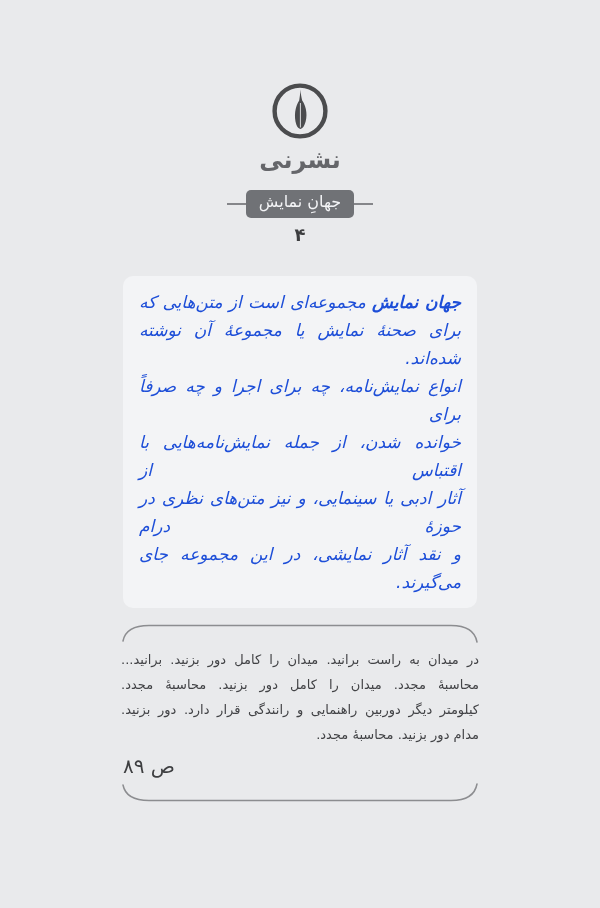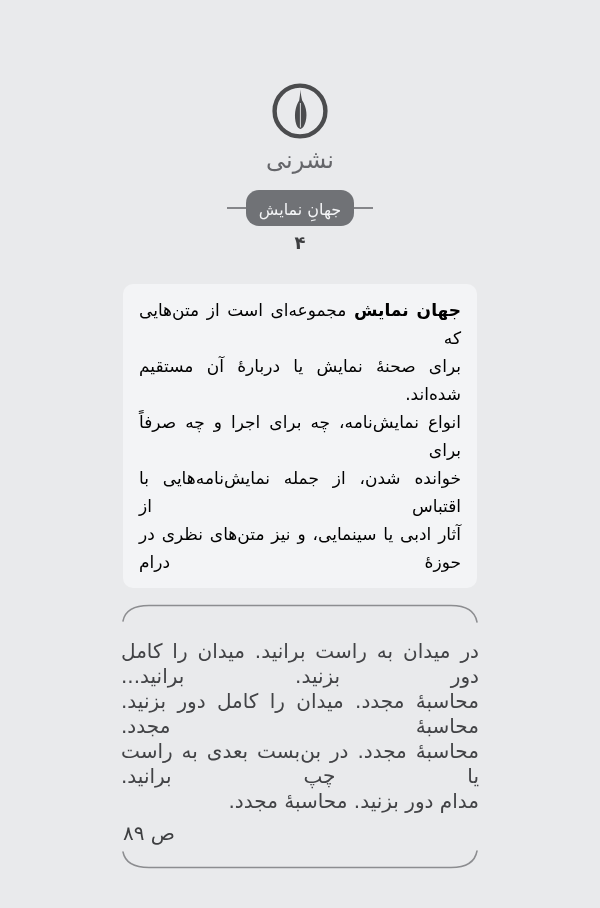--- a/index.html
+++ b/index.html
@@ -7,43 +7,43 @@
   .page{
     width:600px;height:908px;box-sizing:border-box;
     background:#e9eaec;
     direction:rtl;
     display:flex;flex-direction:column;align-items:center;
     overflow:hidden;
   }
   
   .logo{margin-top:82px;width:58px;height:58px;}
   .publisher-name{
-    margin-top:5px;font-size:24px;font-weight:normal;color:#65666a;
+    margin-top:5px;font-size:24px;font-weight:bold;color:#65666a;
     letter-spacing:-0.5px;line-height:30px;
   }
   .series-row{margin-top:15px;display:flex;align-items:center;}
   .series-dash{width:19px;height:2px;background:#85868a;}
   .series-badge{
-    background:#707276;color:#f4f5f7;border-radius:13px;
-    padding:10px 13px 6px;font-size:16px;line-height:20px;
+    background:#707276;color:#f4f5f7;border-radius:5px;
+    padding:2px 13px 6px;font-size:16px;line-height:20px;
   }
   .series-number{margin-top:5px;font-size:18px;font-weight:bold;color:#3d3e40;line-height:23px;}
   
   .intro-card{
     margin-top:30px;width:354px;box-sizing:border-box;
     background:#f3f4f6;border-radius:10px;
     padding:12px 16px;
-    color:#000000;font-size:17px;line-height:28px;
+    color:#1d4ed8;font-size:17px;line-height:28px;font-style:italic;
   }
   .jline{text-align:justify;text-align-last:justify;}
   .intro-lead{font-weight:bold;}
   
   .quote{margin-top:13px;width:362px;}
   .curve{display:block;width:362px;height:22px;}
-  .quote-lines{margin-top:16px;padding:0 2px;font-size:20px;line-height:25px;color:#424346;}
+  .quote-lines{margin-top:4px;padding:0 2px;font-size:13px;line-height:25px;color:#424346;}
   .quote-line-last{text-align:left;text-align-last:right;}
   .page-ref{margin-top:7px;padding-right:2px;font-size:20px;color:#3e3f41;text-align:left;padding-left:4px;}
   .curve-bottom{margin-top:5px;}
 </style>
 </head>
 <body>
 
 <div class="page">
 
   <svg class="logo" viewBox="0 0 58 58" aria-hidden="true">
@@ -63,34 +63,35 @@
   <div class="series-row">
     <span class="series-dash"></span>
     <span class="series-badge">جهانِ نمایش</span>
     <span class="series-dash"></span>
   </div>
 
   <div class="series-number">۴</div>
 
   <div class="intro-card">
     <div class="jline"><span class="intro-lead">جهان نمایش</span><span> مجموعه‌ای است از متن‌هایی که</span></div>
-    <div class="jline">برای صحنهٔ نمایش یا دربارهٔ آن مستقیم شده‌اند.</div>
+    <div class="jline">برای صحنهٔ نمایش یا مجموعهٔ آن نوشته شده‌اند.</div>
     <div class="jline">انواع نمایش‌نامه، چه برای اجرا و چه صرفاً برای</div>
     <div class="jline">خوانده شدن، از جمله نمایش‌نامه‌هایی با اقتباس از</div>
     <div class="jline">آثار ادبی یا سینمایی، و نیز متن‌های نظری در حوزهٔ درام</div>
+    <div class="jline">و نقد آثار نمایشی، در این مجموعه جای می‌گیرند.</div>
   </div>
 
   <div class="quote">
     <svg class="curve" viewBox="0 0 362 22" aria-hidden="true">
       <path d="M4,20 C6,10 14,4.5 30,4.5 L332,4.5 C348,4.5 356,10 358,21" fill="none" stroke="#8c8d90" stroke-width="1.5" stroke-linecap="round"></path>
     </svg>
     <div class="quote-lines">
       <div class="jline">در میدان به راست برانید. میدان را کامل دور بزنید. برانید...</div>
       <div class="jline">محاسبهٔ مجدد. میدان را کامل دور بزنید. محاسبهٔ مجدد.</div>
-      <div class="jline">محاسبهٔ مجدد. در بن‌بست بعدی به راست یا چپ برانید.</div>
+      <div class="jline">کیلومتر دیگر دوربین راهنمایی و رانندگی قرار دارد. دور بزنید.</div>
       <div class="quote-line-last">مدام دور بزنید. محاسبهٔ مجدد.</div>
     </div>
     <div class="page-ref">ص ۸۹</div>
     <svg class="curve curve-bottom" viewBox="0 0 362 22" aria-hidden="true">
       <path d="M4,2 C6,12 14,17.5 30,17.5 L332,17.5 C348,17.5 356,12 358,1" fill="none" stroke="#8c8d90" stroke-width="1.5" stroke-linecap="round"></path>
     </svg>
   </div>
 
 </div>
 

